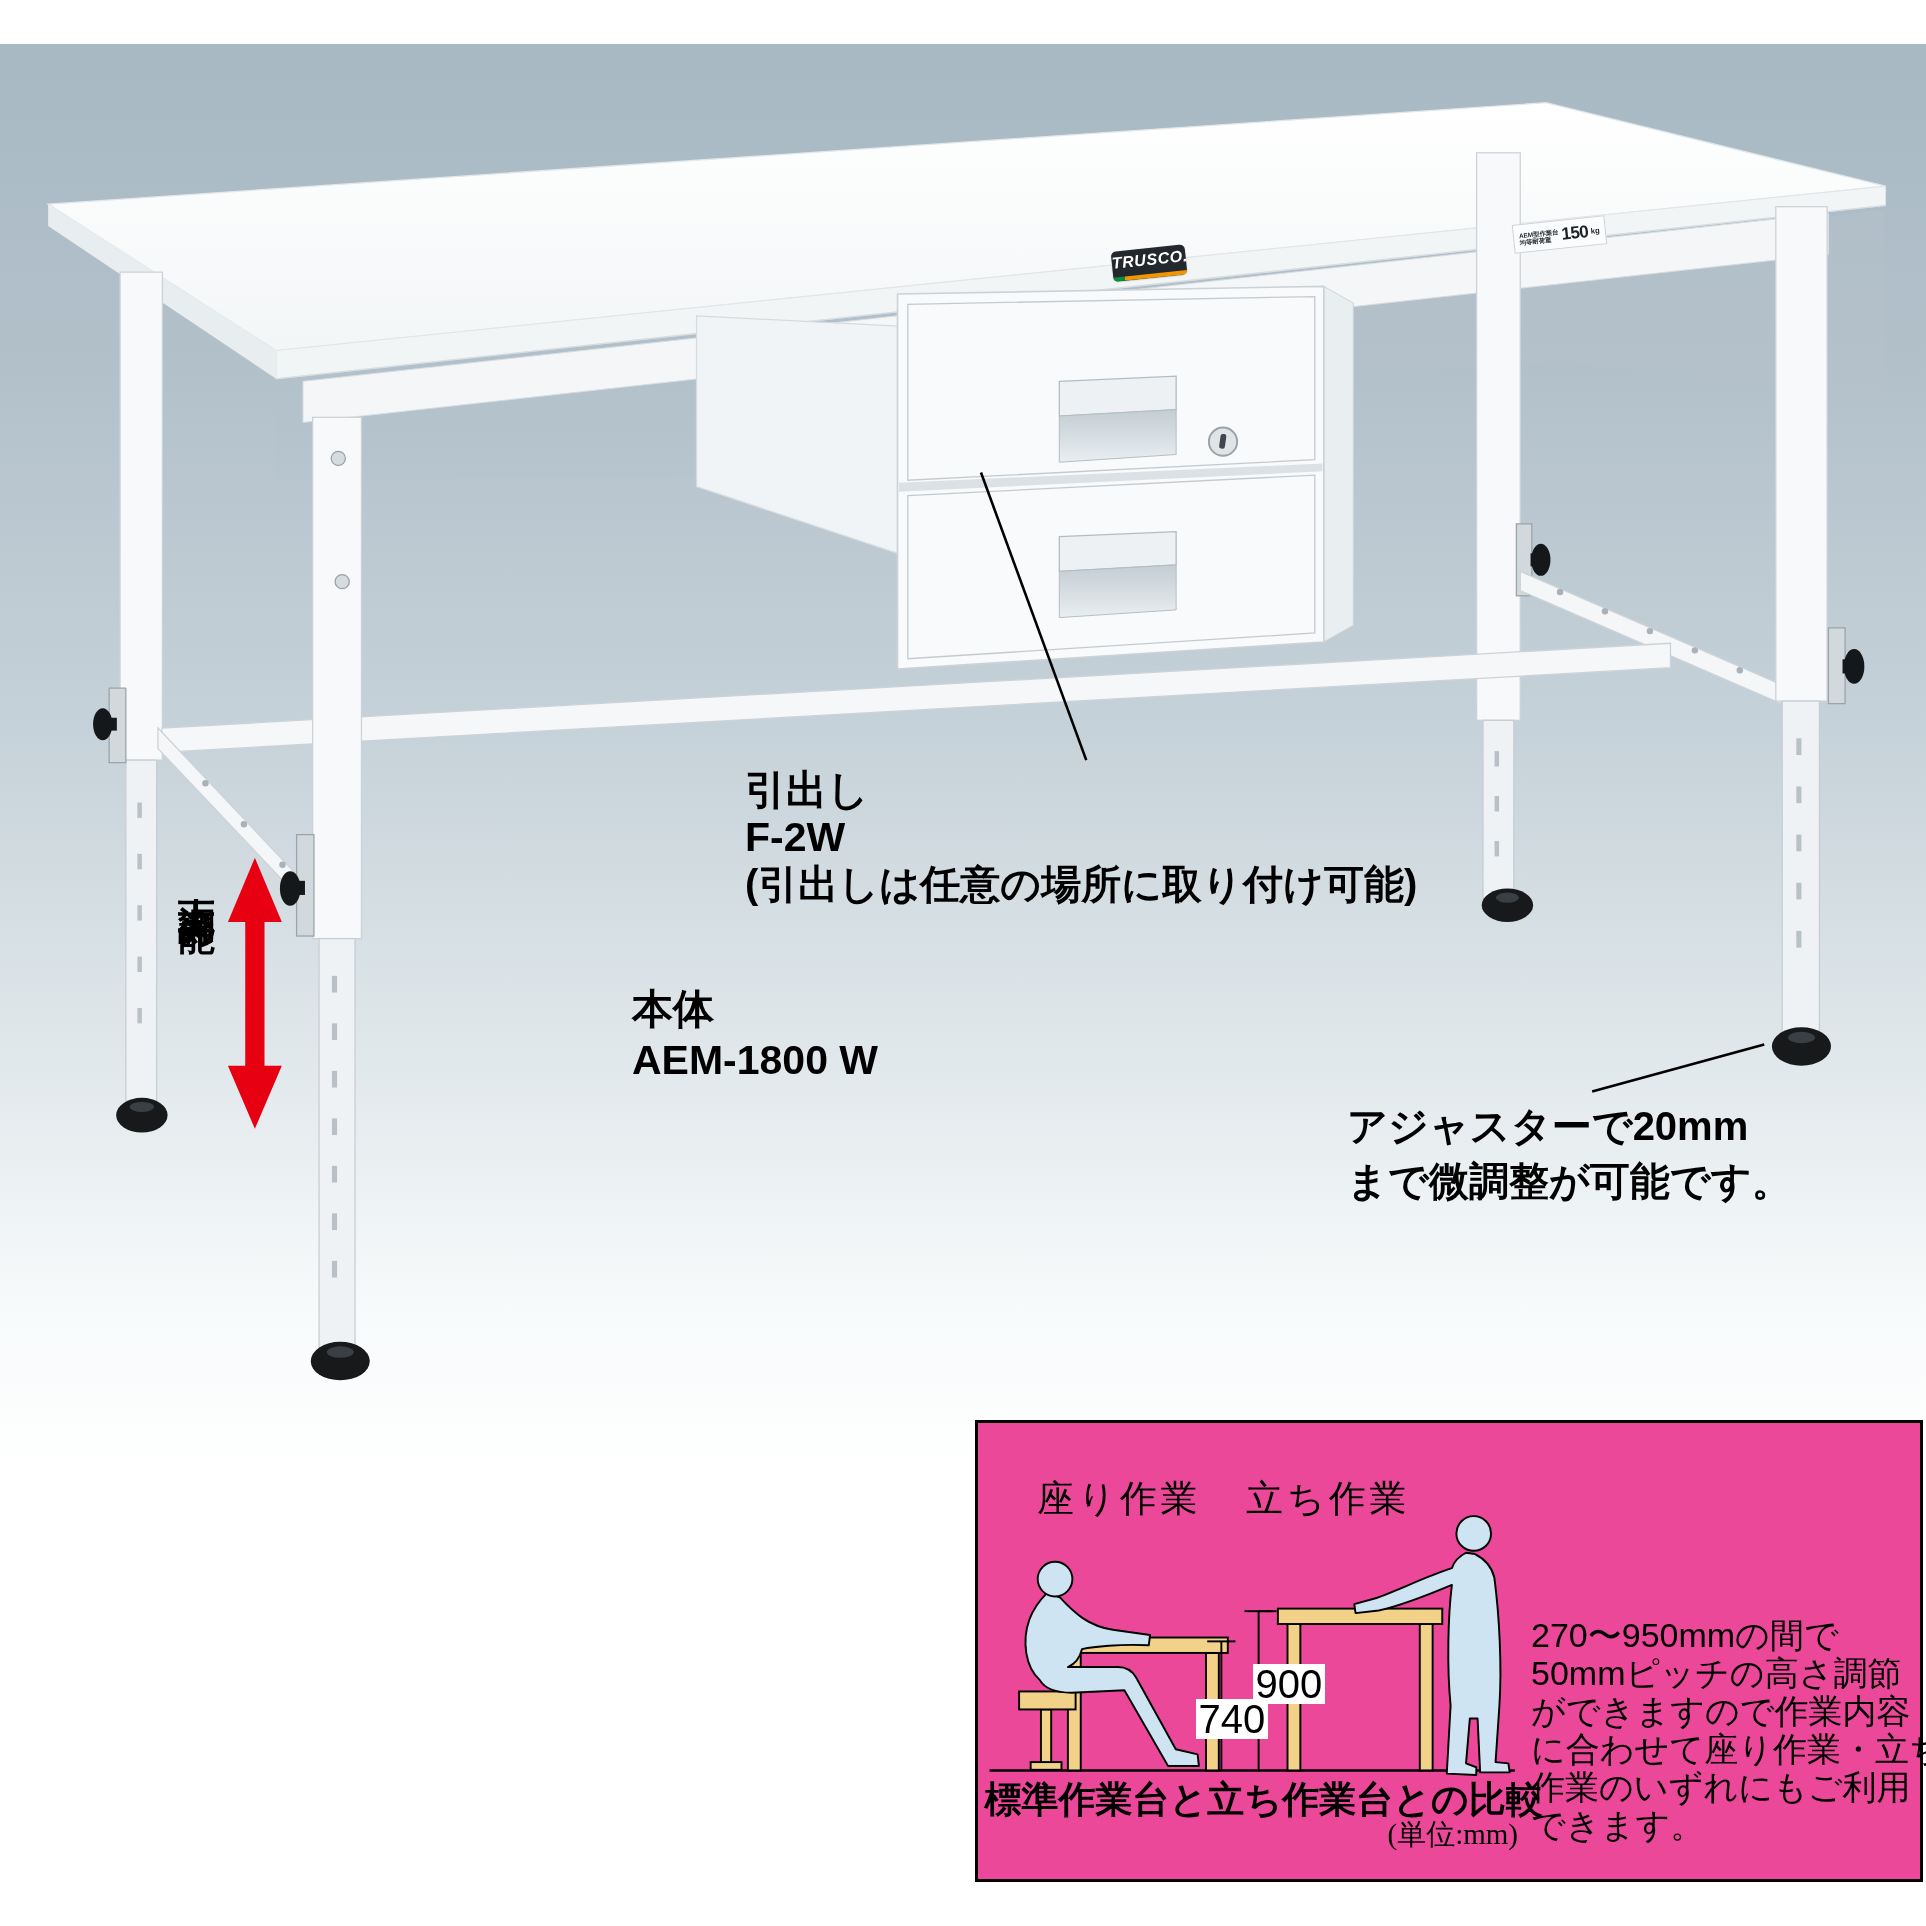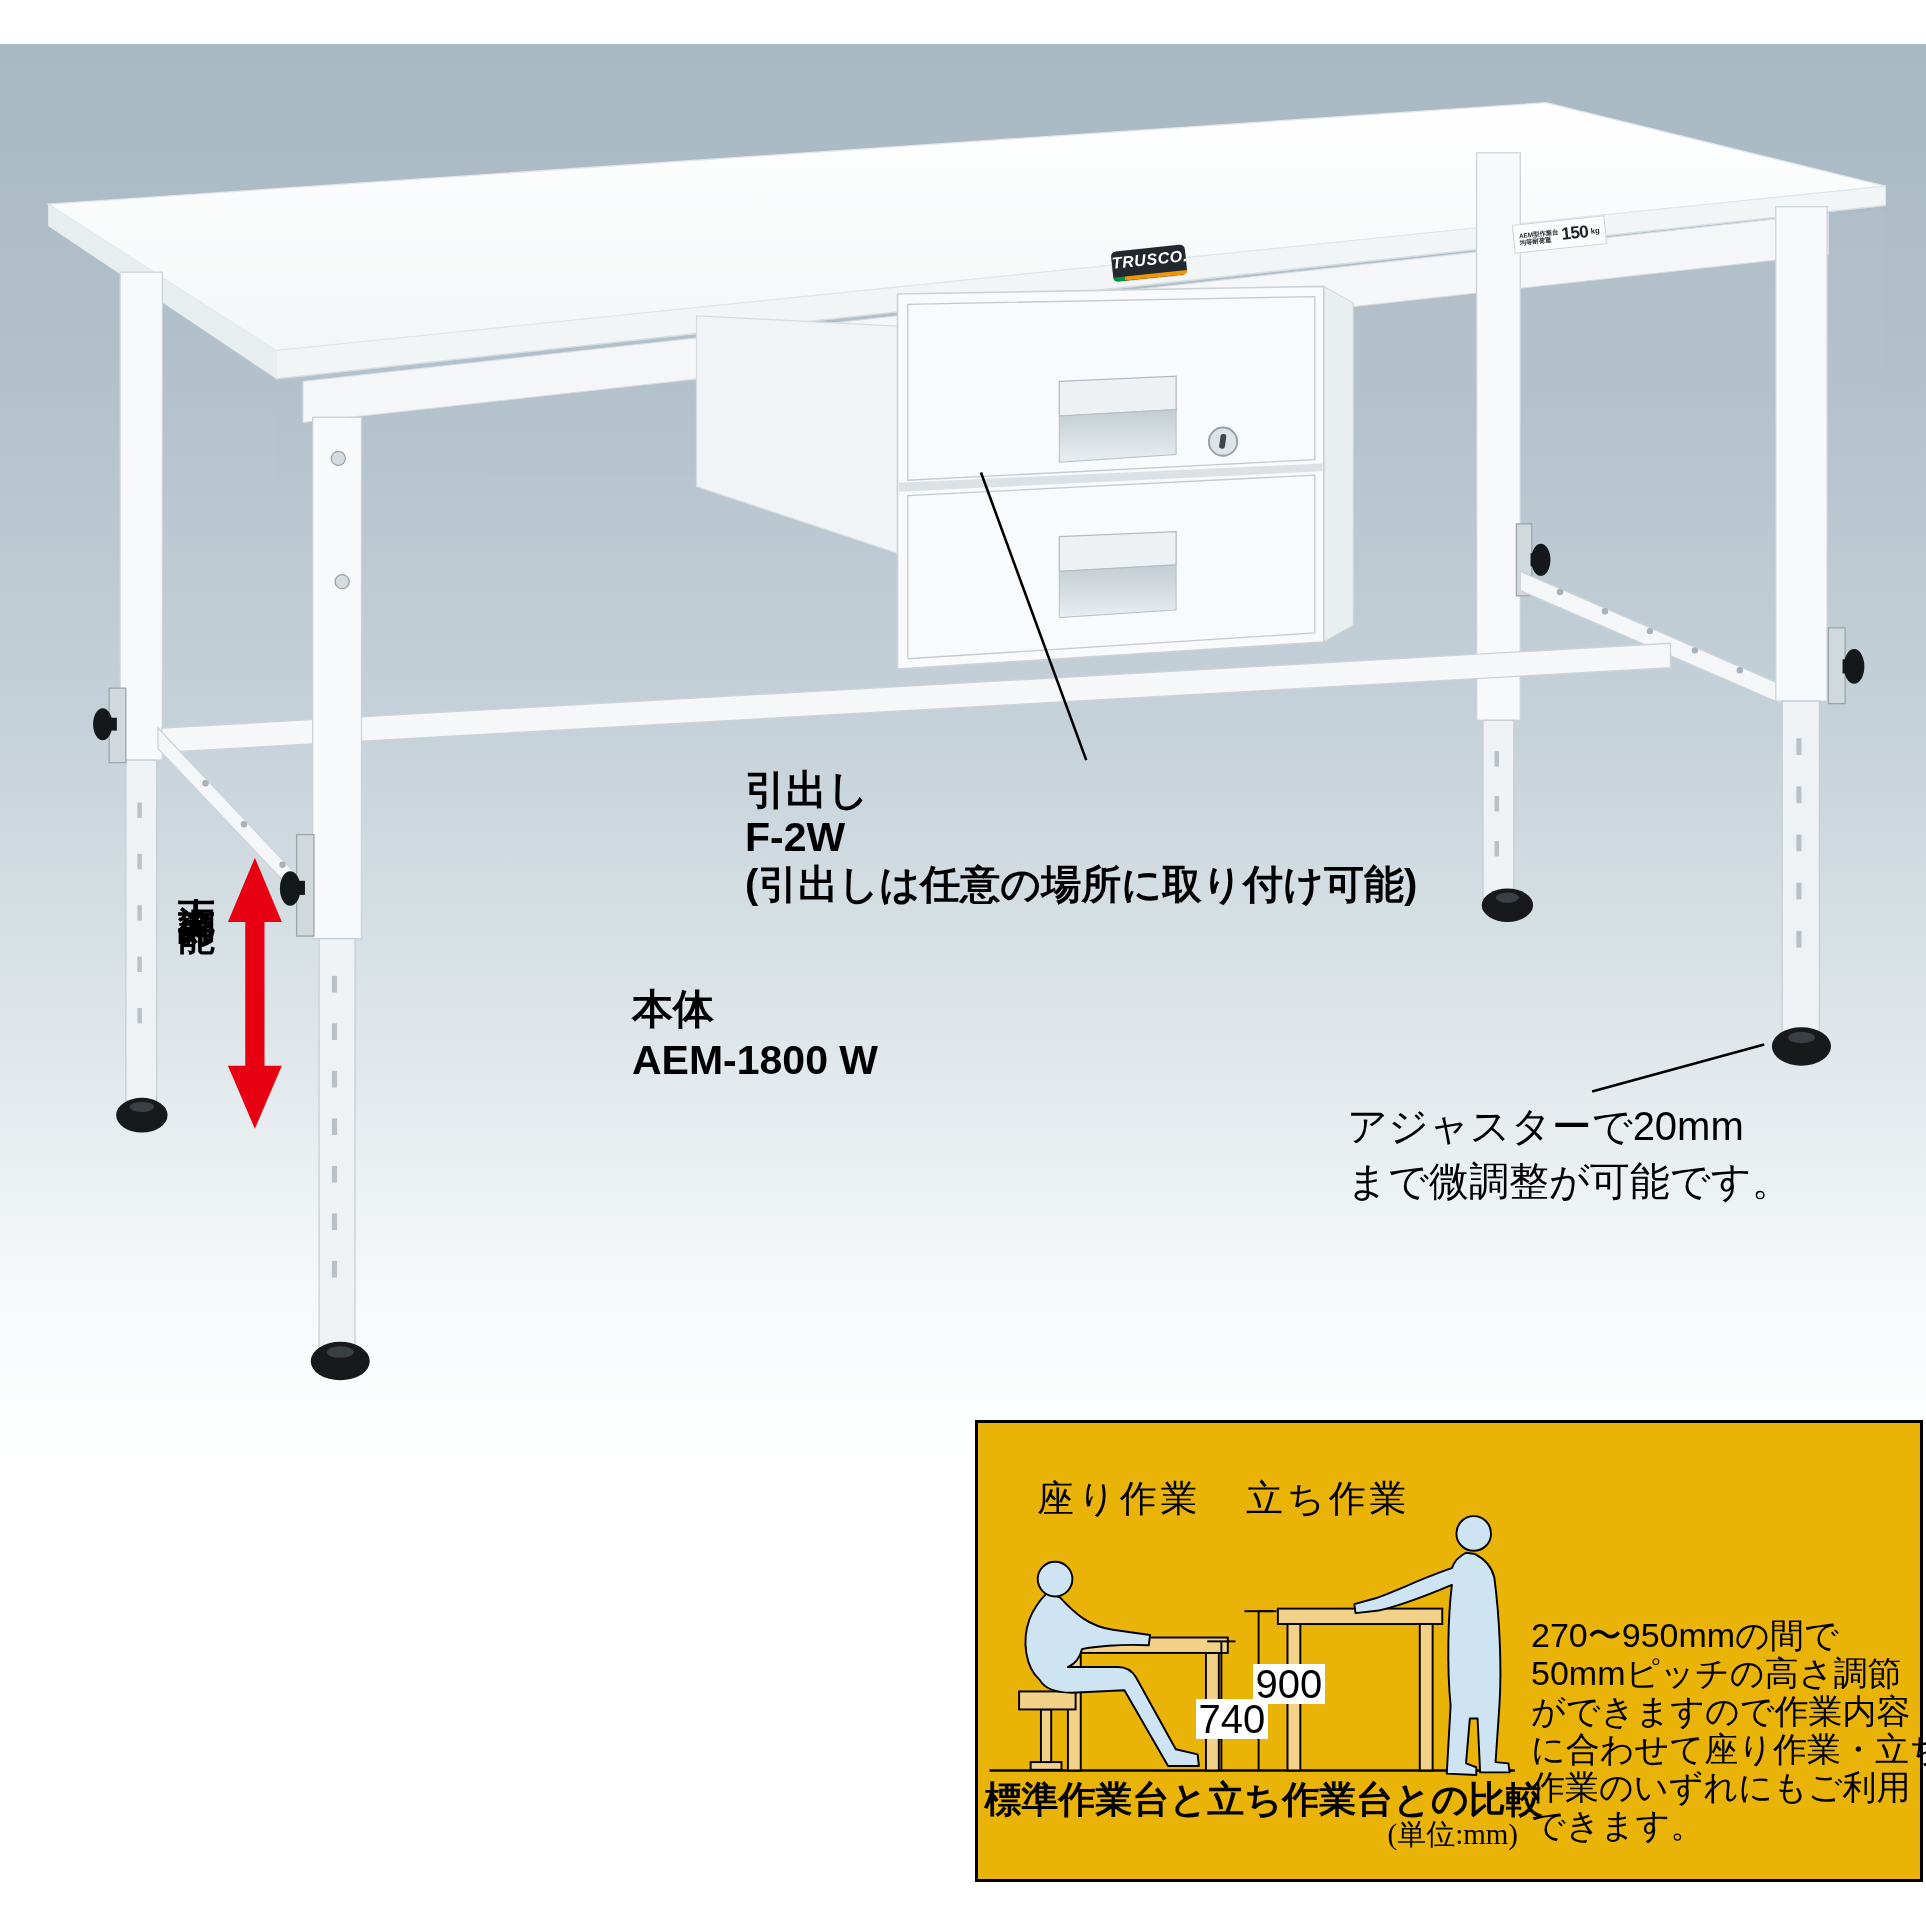--- a/index.html
+++ b/index.html
@@ -24,21 +24,21 @@
         box-shadow:0 0.6px 1.3px rgba(0,0,0,.35);}
   .logo .txt{color:#fff;font-weight:700;font-style:italic;font-size:16px;letter-spacing:0.6px;
         text-align:center;line-height:23px;}
   .logo .bar{height:3.9px;border-radius:0 0 5.1px 5.1px;background:linear-gradient(90deg,#00913a 0 16%,#f29600 16%);}
   .sticker{left:1513px;top:220px;width:91px;height:27px;background:#fbfcfd;border:0.6px solid #ccd3d8;
         transform:rotate(-6deg);display:flex;align-items:center;justify-content:center;gap:2.6px;}
   .sticker .small{font-size:6.4px;line-height:7px;color:#2a2f34;font-weight:700;}
   .sticker .big{font-size:17.3px;font-weight:700;color:#1c2126;letter-spacing:-0.6px;}
   .sticker .unit{font-size:7.7px;font-weight:700;color:#1c2126;}
   
-  .inset{left:975px;top:1420px;width:948px;height:462px;background:#eab308;border:3.2px solid #000;box-sizing:border-box;}
+  .inset{left:975px;top:1420px;width:948px;height:462px;background:#ec4899;border:3.2px solid #000;box-sizing:border-box;}
   .inset-label{font-size:37px;font-weight:500;letter-spacing:3.9px;white-space:nowrap;}
   .dim-num{font-size:40px;font-weight:500;background:#fff;padding:0 2.6px;line-height:1;}
   .inset-caption{font-size:37px;font-weight:700;white-space:nowrap;text-align:right;}
   .inset-unit{font-size:29px;font-weight:500;text-align:right;font-family:Liberation Serif, serif;}
   .inset-para div{font-size:34px;line-height:38px;font-weight:500;white-space:nowrap;}
 </style>
 </head>
 <body>
 
 <div class="bg-panel"></div>
@@ -194,21 +194,21 @@
   <div class="l1">引出し</div>
   <div class="l2">F-2W</div>
   <div class="l3">(引出しは任意の場所に取り付け可能)</div>
 </div>
 
 <div class="abs jp bodylabel" style="left:632px;top:984px;">
   <div>本体</div>
   <div>AEM-1800 W</div>
 </div>
 
-<div class="abs jp adjnote" style="left:1347px;top:1099px;">
+<div class="abs jp adjnote" style="left:1347px;top:1099px;font-weight:bold;">
   <div>アジャスターで20mm</div>
   <div>まで微調整が可能です。</div>
 </div>
 
 <div class="abs inset">
   <svg width="942" height="456" viewBox="0 0 1467 710" style="left:0;top:0;">
 
     <line x1="18" y1="541" x2="836" y2="541" stroke="#000" stroke-width="4"></line>
 
     <g fill="#f2d188" stroke="#000" stroke-width="3">

